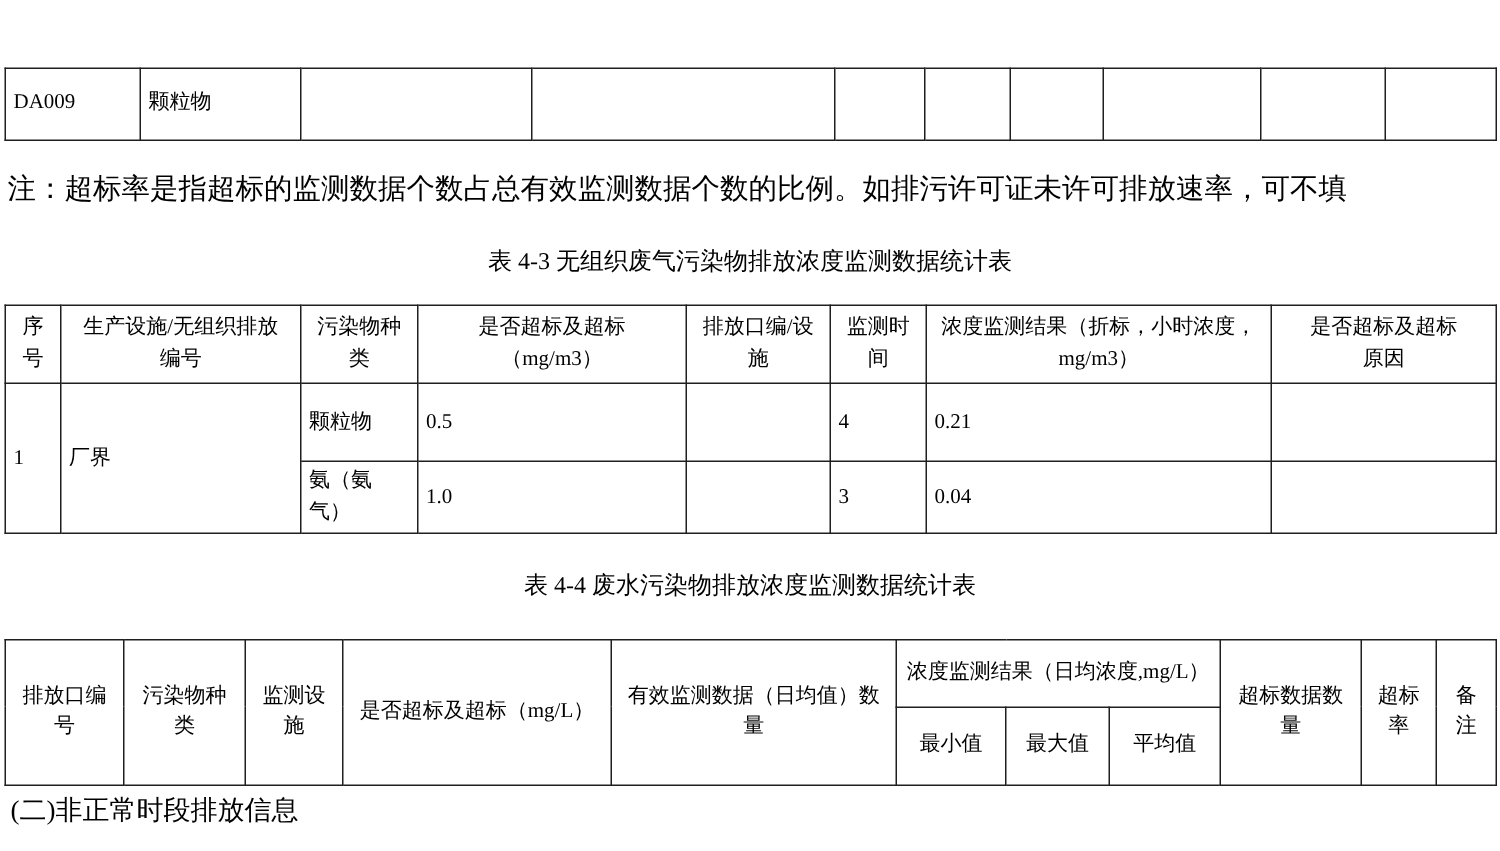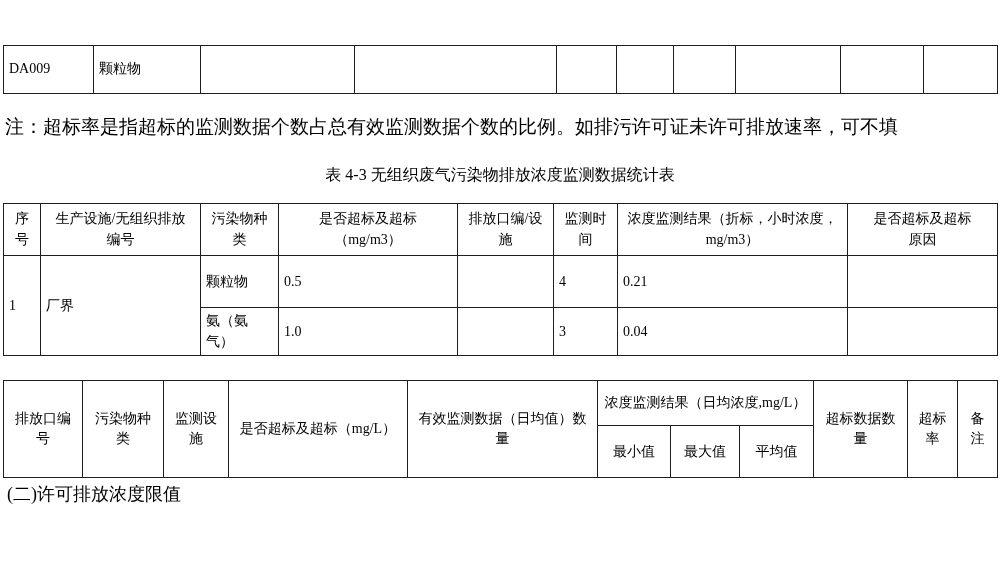--- a/index.html
+++ b/index.html
@@ -157,20 +157,21 @@
         <td class="data">1.0</td>
         <td class="data"></td>
         <td class="data">3</td>
         <td class="data">0.04</td>
         <td class="data"></td>
       </tr>
     </tbody>
       </table>
 
 
+    <div class="tbl-title">表 4-4 废水污染物排放浓度监测数据统计表</div>
 
     <div class="spacer-24"></div>
 
     <table class="tbl">
       <colgroup>
         <col style="width:79px">
           <col style="width:81px">
           <col style="width:65px">
         <col style="width:179px">
           <col style="width:190px">
@@ -201,16 +202,16 @@
 注</th>
       </tr>
       <tr class="t44-hr2">
         <th class="hd">最小值</th>
         <th class="hd">最大值</th>
         <th class="hd">平均值</th>
       </tr>
     </tbody>
       </table>
 
-    <div class="section-heading">(二)许可排放浓度限值</div>
+    <div class="section-heading">(二)非正常时段排放信息</div>
 
   </div>
 </div>
 
 </body></html>

